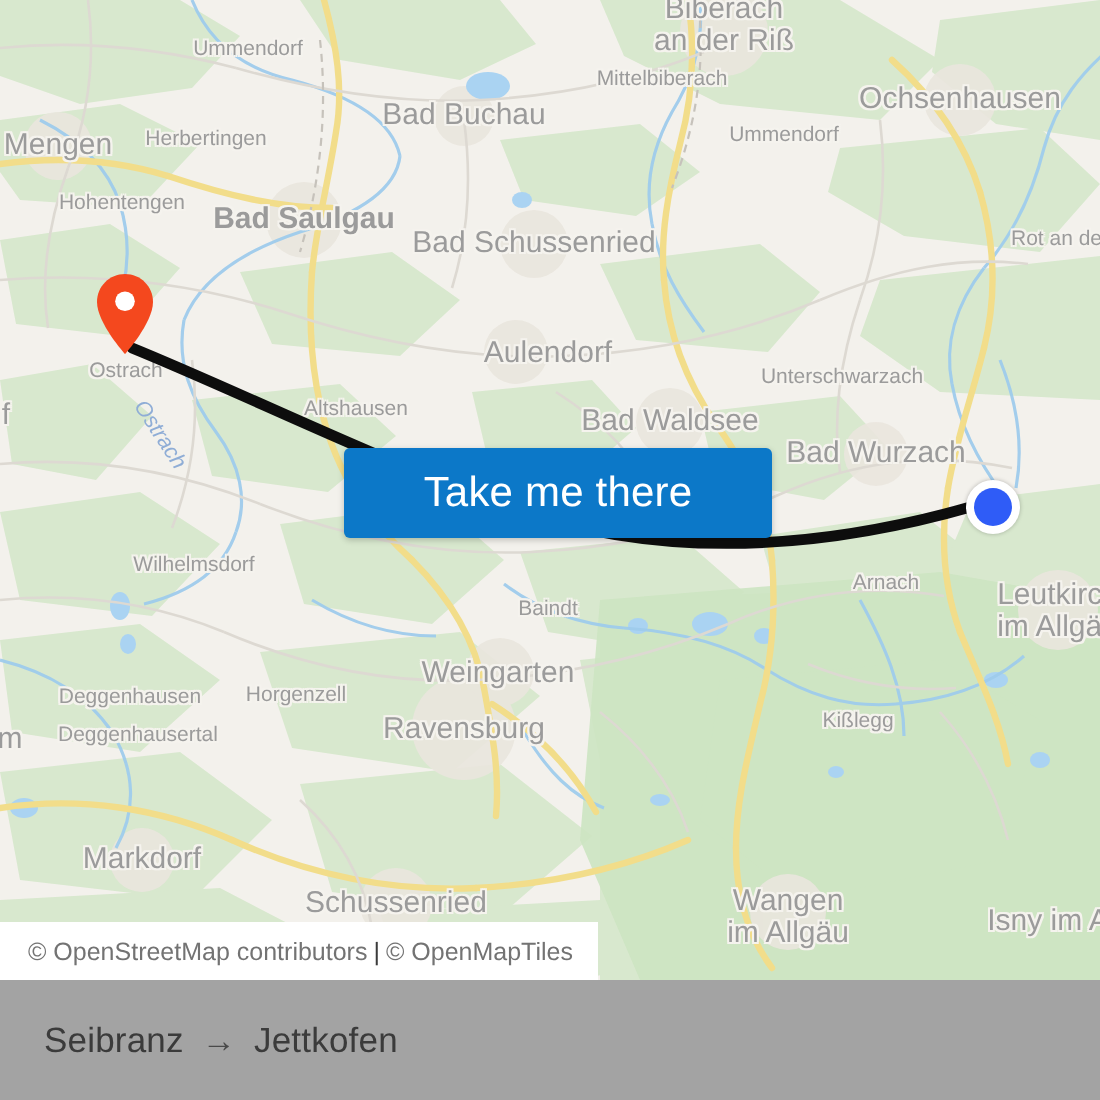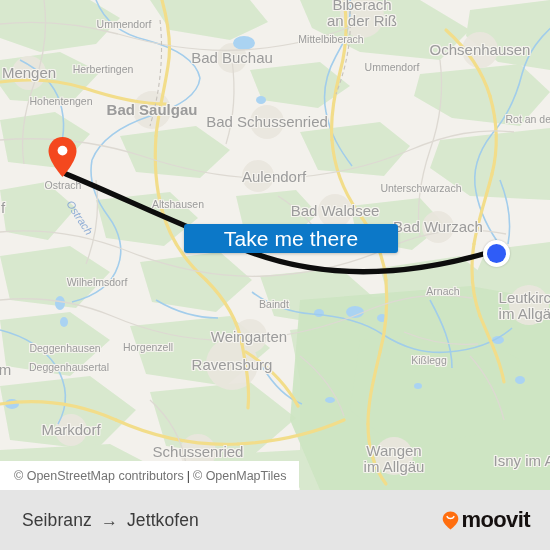--- a/index.html
+++ b/index.html
@@ -92,24 +92,24 @@
     position: absolute;
     left: 4px; top: 4px;
     width: 19px; height: 19px;
     border-radius: 50%;
     background: #2f5cf7;
   }
 
   
   #take-me-there-button {
     position: absolute;
-    left: 184px;
+    left: 172px;
     top: 224px;
     width: 214px;
-    height: 29px;
+    height: 45px;
     background: #0c78c8;
     border: none;
     border-radius: 3px;
     color: #ffffff;
     font-family: "Liberation Sans", sans-serif;
     font-size: 21px;
     letter-spacing: 0.1px;
     cursor: pointer;
     box-shadow: 0 1px 3px rgba(0,0,0,0.22);
     display: flex;
@@ -139,21 +139,21 @@
   }
   .attr-sep { padding: 0 3px; color: #3c3c3c; }
 
   
   #footer-bar {
     position: absolute;
     left: 0;
     top: 490px;
     width: 550px;
     height: 60px;
-    background: #e5e5e5;
+    background: #a3a3a3;
     display: flex;
     justify-content: space-between;
     padding: 0 20px 0 22px;
     box-sizing: border-box;
   }
   #journey-summary {
     display: flex;
     align-items: center;
     font-size: 17.5px;
     color: #3b3b3b;
@@ -420,22 +420,15 @@
       <a href="#">© OpenMapTiles</a>
     </div>
   </div>
 
   <div id="footer-bar">
     <div id="journey-summary">
       <span>Seibranz</span>
       <span id="journey-arrow-icon">→</span>
       <span>Jettkofen</span>
     </div>
-    <div id="moovit-logo">
-      <svg id="moovit-mark" viewBox="0 0 17 19">
-        <path d="M8.5 0.6 C4.1 0.6 0.7 3.9 0.7 8.1 C0.7 13.2 8.5 18.5 8.5 18.5 C8.5 18.5 16.3 13.2 16.3 8.1 C16.3 3.9 12.9 0.6 8.5 0.6 Z" fill="#ff6e0f"></path>
-        <path d="M5.1 5.6 C5.1 5.6 6.0 7.6 8.5 7.6 C11.0 7.6 11.9 5.6 11.9 5.6" fill="none" stroke="#ffffff" stroke-width="1.5" stroke-linecap="round"></path>
-      </svg>
-      <span id="moovit-wordmark">moovit</span>
-    </div>
   </div>
 
 </div>
 
 </body></html>

